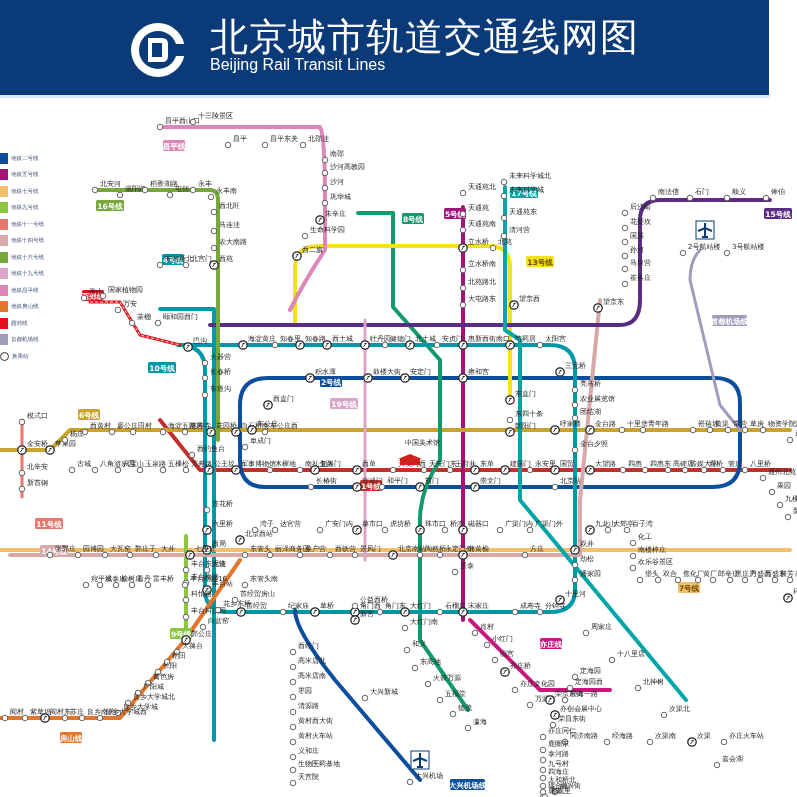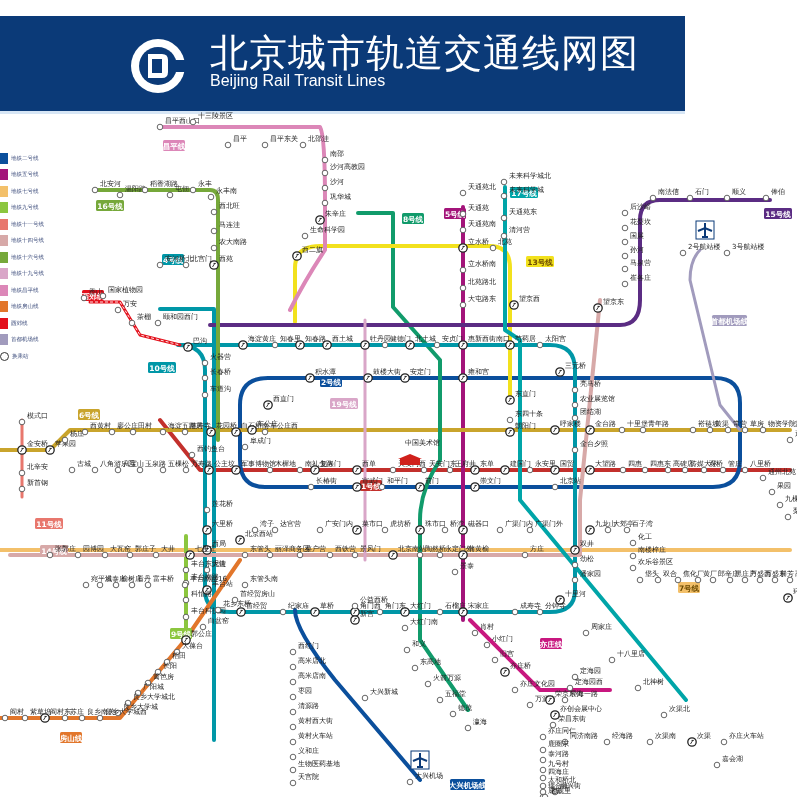--- a/index.html
+++ b/index.html
@@ -1,17 +1,17 @@
 <!DOCTYPE html>
 <html><head>
 <meta charset="utf-8">
 <style>
   html,body{margin:0;padding:0;background:#fff;}
   body{width:797px;height:797px;overflow:hidden;position:relative;font-family:"DejaVu Sans",sans-serif;}
-  #header{position:absolute;left:0;top:16px;width:685px;height:95px;background:#0b3a78;border-bottom:3px solid #d7e6f5;}
+  #header{position:absolute;left:0;top:0;width:769px;height:95px;background:#0b3a78;border-bottom:3px solid #d7e6f5;}
   #logo{position:absolute;left:128px;top:20px;width:60px;height:60px;}
   #title-cn{position:absolute;left:210px;top:12px;color:#fff;font-size:38px;letter-spacing:1px;white-space:nowrap;}
   #title-en{position:absolute;left:210px;top:56px;color:#fff;font-size:16px;font-family:"Liberation Sans",sans-serif;white-space:nowrap;}
   #map{position:absolute;left:0;top:98px;width:797px;height:699px;}
   #legend{position:absolute;left:0;top:150px;width:76px;}
   .lg-item{display:flex;align-items:center;height:16px;margin-bottom:0.5px;}
   .lg-swatch{width:8px;height:11px;margin-right:3px;}
   .lg-label{font-size:5.5px;color:#3a4a7a;white-space:nowrap;}
   svg text{font-family:"DejaVu Sans",sans-serif;}
   .st-label{font-size:7px;fill:#222;}

